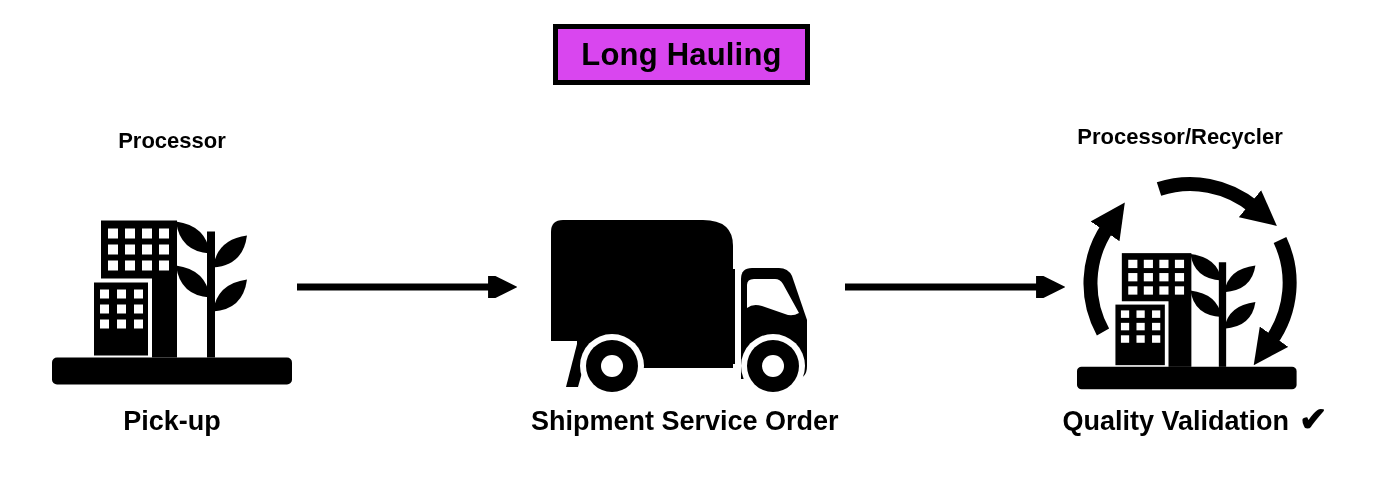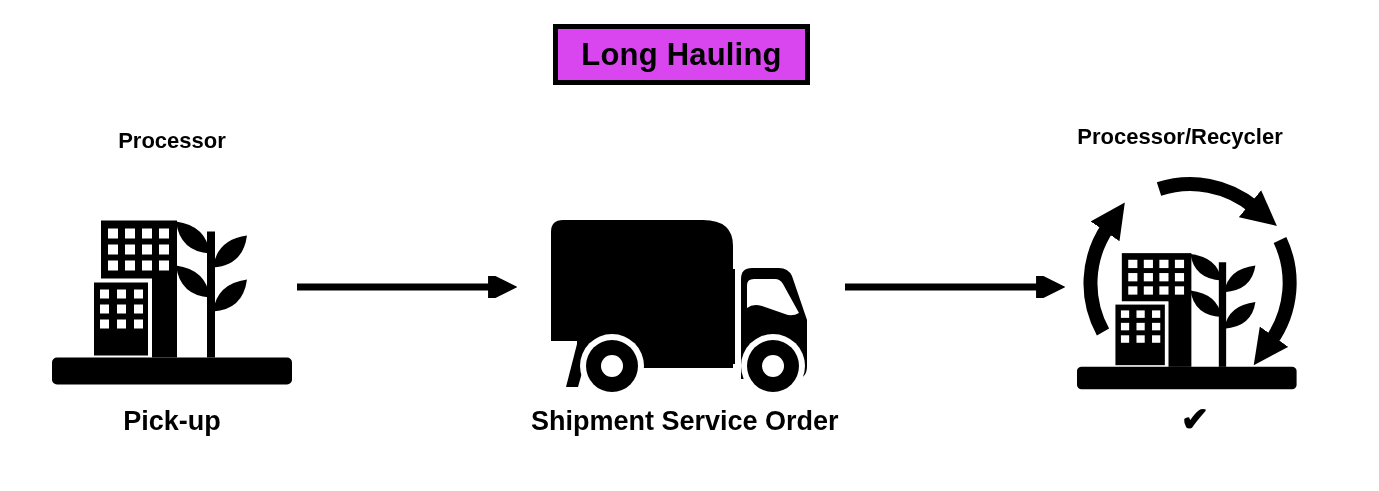--- a/index.html
+++ b/index.html
@@ -120,16 +120,17 @@
 
   <div class="abs heading" style="left:1020px;top:124px;width:320px;">Processor/Recycler</div>
   <svg class="abs" style="left:1063px;top:162px;" width="262" height="237" viewBox="0 0 262 237">
     <use href="#eco-building" transform="translate(14,82) scale(0.915,0.83)"></use>
 
     <path class="arc" d="M40,170 A100,100 0 0 1 45,65" marker-end="url(#cycle-ah)"></path>
     <path class="arc" d="M96,27  A100,100 0 0 1 191,45" marker-end="url(#cycle-ah)"></path>
     <path class="arc" d="M217,78 A100,100 0 0 1 208,179" marker-end="url(#cycle-ah)"></path>
   </svg>
   <div class="abs caption caption-row" style="left:1045px;top:404px;width:300px;">
+    <span>Quality Validation</span>
     <span class="check">✔</span>
   </div>
 
 </div>
 
 </body></html>

